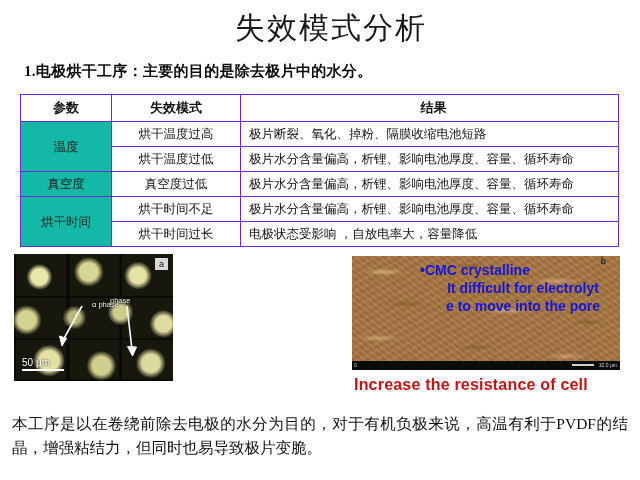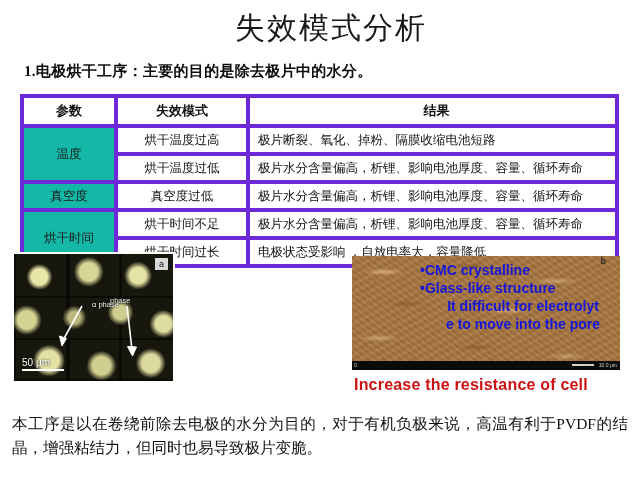--- a/index.html
+++ b/index.html
@@ -38,21 +38,21 @@
     position:absolute;left:20px;top:94px;
     width:599px;
     border-collapse:collapse;
     table-layout:fixed;
     font-family:"Liberation Serif","DejaVu Serif",serif;
     font-size:12.5px;
     color:#111;
     background:#fff;
   }
   .tbl td,.tbl th{
-    border:4px solid #6d28d9;
+    border:1px solid #6d28d9;
     padding:0 4px;
     height:24px;
     line-height:24px;
     vertical-align:middle;
     font-weight:normal;
     white-space:nowrap;
     overflow:hidden;
   }
   .tbl .c1{width:82px;text-align:center;}
   .tbl .c2{width:120px;text-align:center;}
@@ -278,21 +278,20 @@
     <div class="infobar">
       <span class="l">0</span>
       <span class="tick"></span>
       <span class="r">10.0 μm</span>
     </div>
   </div>
 
 
   <div class="blue-text">
     <div class="bl">•CMC crystalline</div>
-    <div class="bl">•Glass-like structure</div>
     <div>It difficult for electrolyt</div>
     <div>e to move into the pore</div>
   </div>
 
   <div class="red-text">Increase the resistance of cell</div>
 
   <div class="bottom-para">本工序是以在卷绕前除去电极的水分为目的，对于有机负极来说，高温有利于PVDF的结晶，增强粘结力，但同时也易导致极片变脆。</div>
 
 </div>
 

